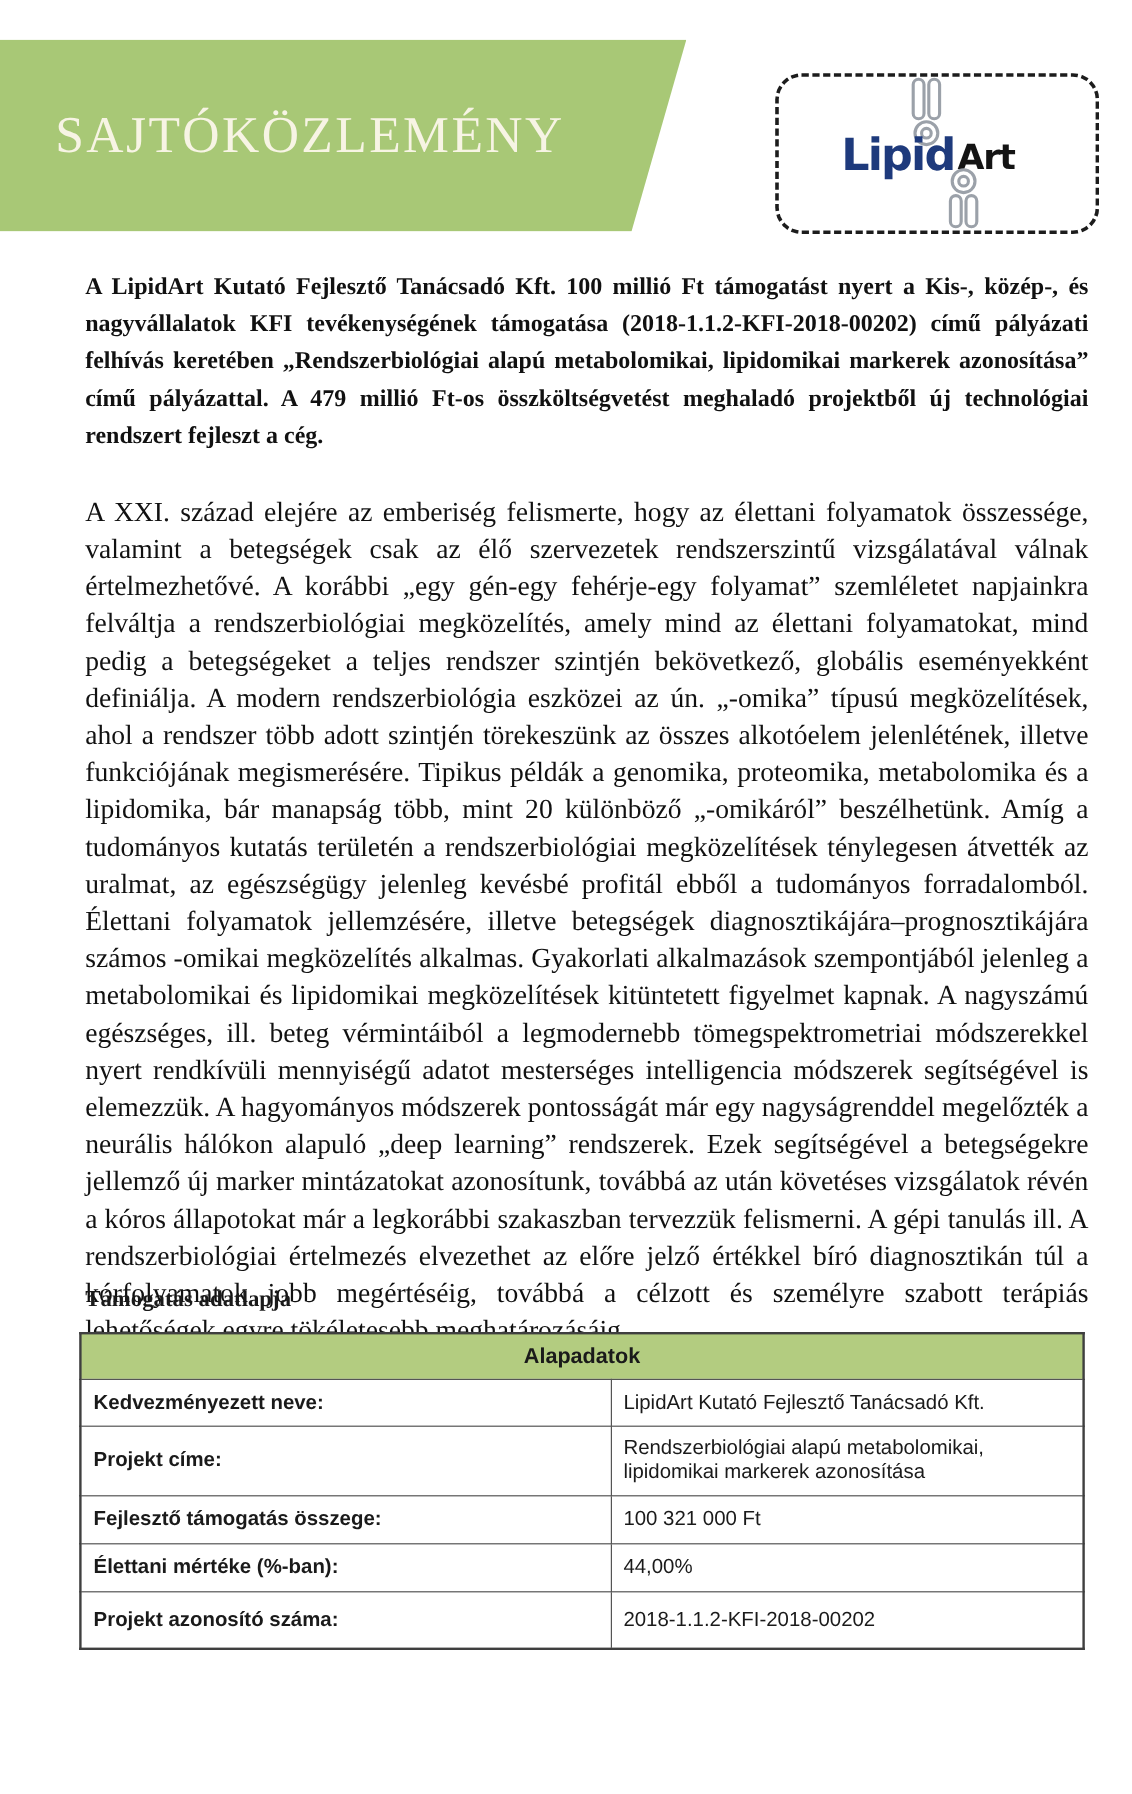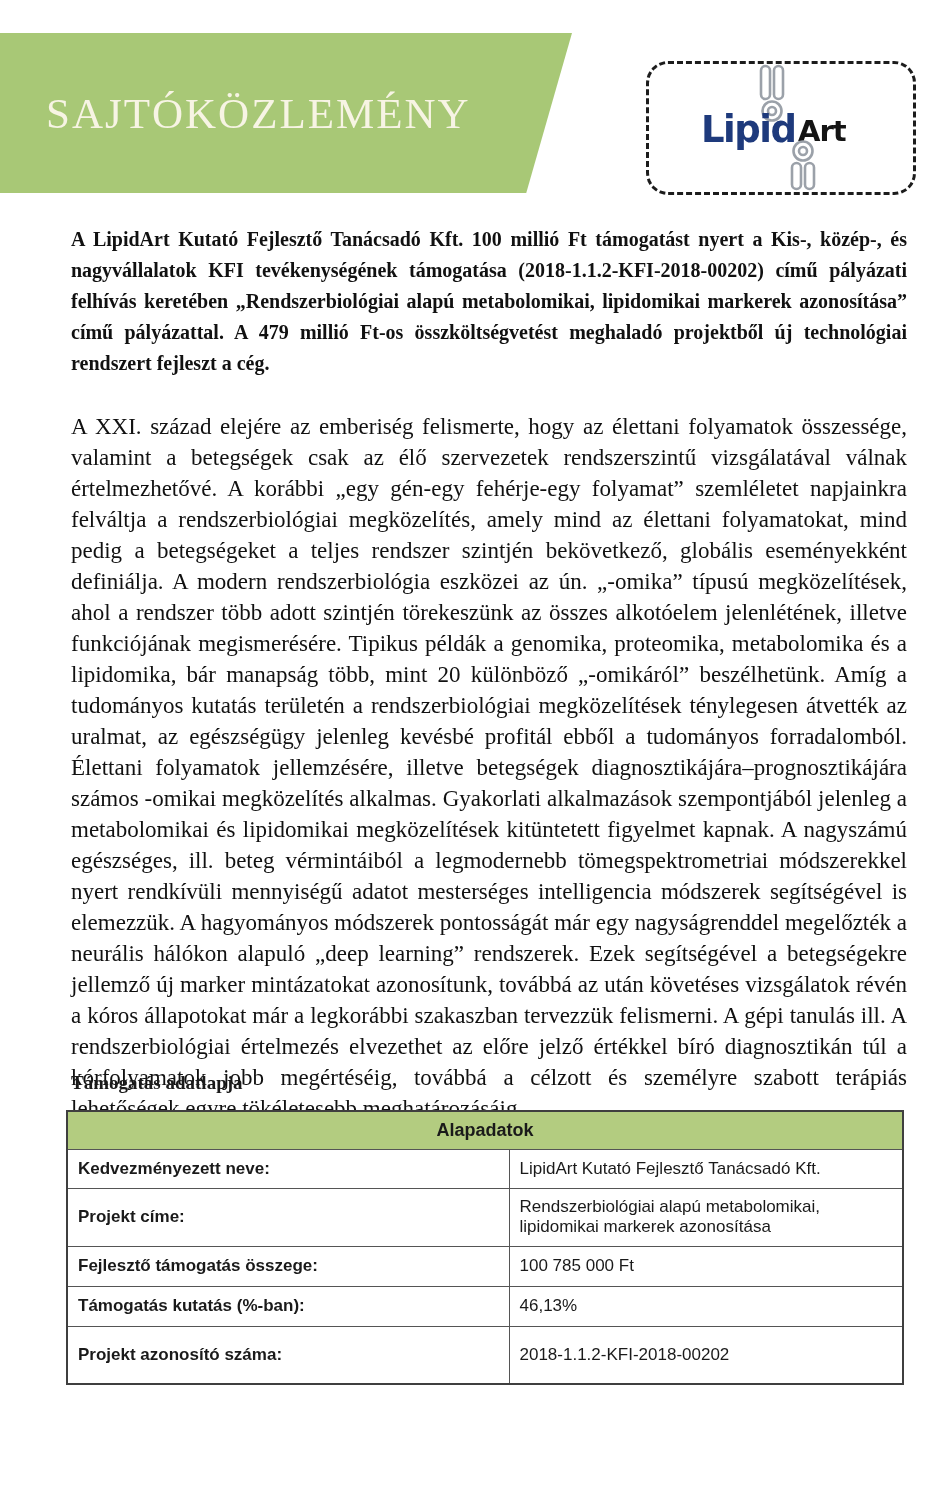--- a/index.html
+++ b/index.html
@@ -95,21 +95,21 @@
   }
   .data-table td.cell-label{
     width:442px;font-weight:bold;text-align:left;
   }
   .data-table td.cell-value{text-align:left;}
   tr.row-h1 td{height:39px;}
   tr.row-h2 td{height:58px;}
   tr.row-h3 td{height:40px;}
   tr.row-h4 td{height:40px;}
   tr.row-h5 td{height:61px;}
-  tr.row-h6 td{height:58px;}
+  tr.row-h6 td{height:48px;}
 </style>
 </head>
 <body>
 
 <div class="page">
 
   <div class="banner">
     <div class="banner-title">SAJTÓKÖZLEMÉNY</div>
   </div>
 
@@ -151,25 +151,25 @@
       <tr class="row-h1">
         <td class="cell-label">Kedvezményezett neve:</td>
         <td class="cell-value">LipidArt Kutató Fejlesztő Tanácsadó Kft.</td>
       </tr>
       <tr class="row-h2">
         <td class="cell-label">Projekt címe:</td>
         <td class="cell-value">Rendszerbiológiai alapú metabolomikai, lipidomikai markerek azonosítása</td>
       </tr>
       <tr class="row-h3">
         <td class="cell-label">Fejlesztő támogatás összege:</td>
-        <td class="cell-value">100 785 000 Ft</td>
+        <td class="cell-value">100 321 000 Ft</td>
       </tr>
       <tr class="row-h4">
-        <td class="cell-label">Támogatás kutatás (%-ban):</td>
-        <td class="cell-value">46,13%</td>
+        <td class="cell-label">Élettani mértéke (%-ban):</td>
+        <td class="cell-value">44,00%</td>
       </tr>
       <tr class="row-h6">
         <td class="cell-label">Projekt azonosító száma:</td>
         <td class="cell-value">2018-1.1.2-KFI-2018-00202</td>
       </tr>
     </tbody>
   </table>
 
 </div>
 

